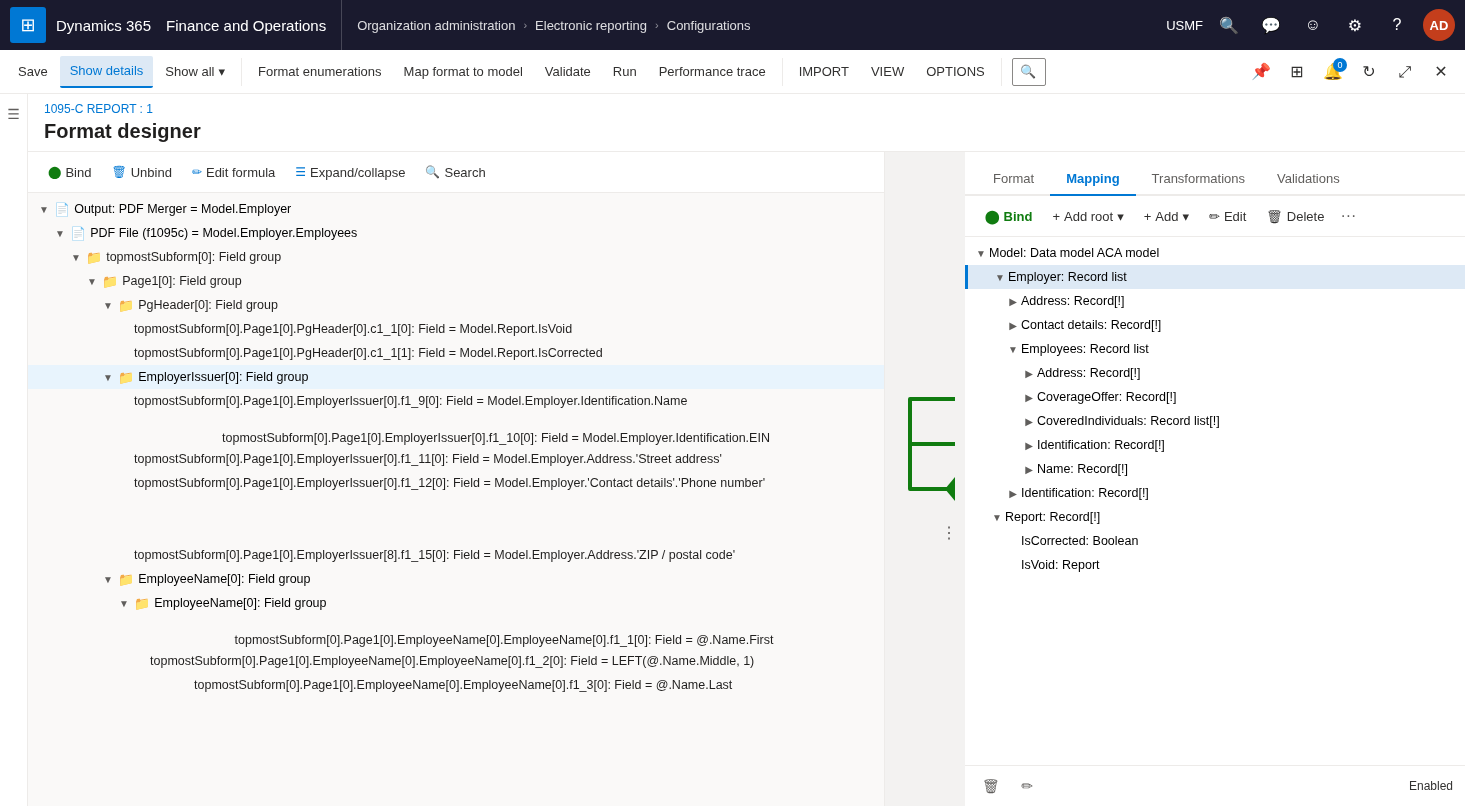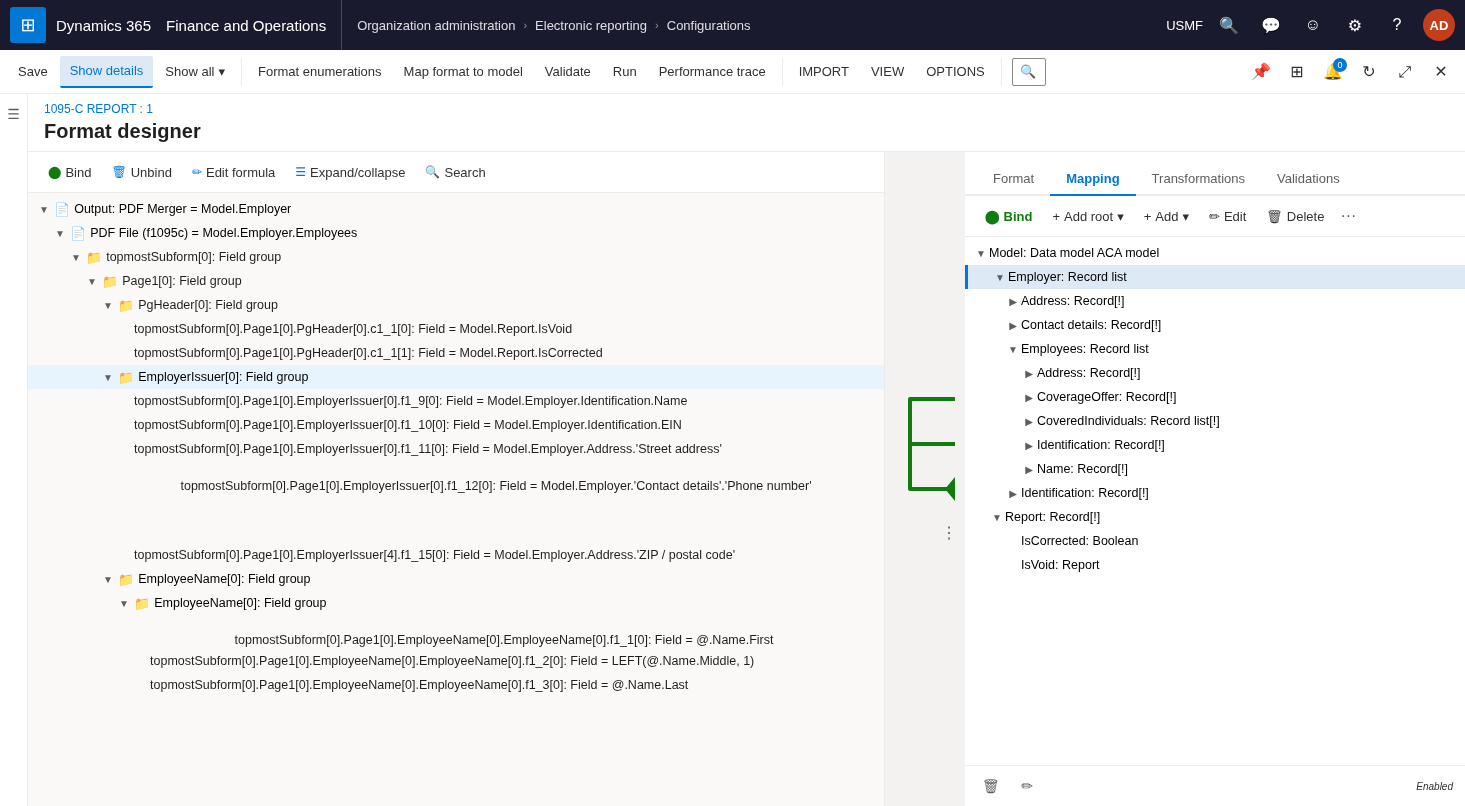--- a/index.html
+++ b/index.html
@@ -283,21 +283,21 @@
     .footer-icons {
       display: flex; gap: 8px;
     }
     .footer-icon {
       width: 28px; height: 28px;
       display: flex; align-items: center; justify-content: center;
       color: #605e5c; font-size: 14px; cursor: pointer;
       border-radius: 2px;
     }
     .footer-status {
-      font-size: 10px; color: #323130; font-style: italic;
+      font-size: 12px; color: #323130;
     }
 
     
     .arrow-canvas {
       width: 80px;
       background: #f3f2f1;
       display: flex;
       align-items: center;
       justify-content: center;
       position: relative;
@@ -457,41 +457,41 @@
           <div class="tree-item highlighted" style="padding-left:72px;">
             <span class="tree-arrow">▼</span>
             <span class="tree-icon">📁</span>
             <span class="tree-label green">EmployerIssuer[0]: Field group</span>
           </div>
 
           <div class="tree-item" style="padding-left:88px;">
             <span class="tree-arrow" style="color:transparent;">▶</span>
             <span class="tree-label">topmostSubform[0].Page1[0].EmployerIssuer[0].f1_9[0]: Field = Model.Employer.Identification.Name</span>
           </div>
-          <div class="tree-item" style="padding-left:88px;">
+          <div class="tree-item" style="padding-left:88px;flex-direction:column;">
             <span class="tree-arrow" style="color:transparent;">▶</span>
             <span class="tree-label">topmostSubform[0].Page1[0].EmployerIssuer[0].f1_10[0]: Field = Model.Employer.Identification.EIN</span>
           </div>
           <div class="tree-item" style="padding-left:88px;">
             <span class="tree-arrow" style="color:transparent;">▶</span>
             <span class="tree-label">topmostSubform[0].Page1[0].EmployerIssuer[0].f1_11[0]: Field = Model.Employer.Address.'Street address'</span>
           </div>
-          <div class="tree-item" style="padding-left:88px;flex-direction:column;">
+          <div class="tree-item" style="padding-left:88px;">
             <span class="tree-arrow" style="color:transparent;">▶</span>
             <span class="tree-label">topmostSubform[0].Page1[0].EmployerIssuer[0].f1_12[0]: Field = Model.Employer.'Contact details'.'Phone number'</span>
           </div>
           <div class="tree-item" style="padding-left:88px;">
             <span class="tree-arrow" style="color:transparent;">▶</span>
           </div>
           <div class="tree-item" style="padding-left:88px;">
             <span class="tree-arrow" style="color:transparent;">▶</span>
           </div>
           <div class="tree-item" style="padding-left:88px;">
             <span class="tree-arrow" style="color:transparent;">▶</span>
-            <span class="tree-label">topmostSubform[0].Page1[0].EmployerIssuer[4].f1_15[0]: Field = Model.Employer.Address.'ZIP / postal code'</span>
+            <span class="tree-label">topmostSubform[0].Page1[0].EmployerIssuer[8].f1_15[0]: Field = Model.Employer.Address.'ZIP / postal code'</span>
           </div>
 
           <div class="tree-item" style="padding-left:72px;">
             <span class="tree-arrow">▼</span>
             <span class="tree-icon">📁</span>
             <span class="tree-label green">EmployeeName[0]: Field group</span>
           </div>
 
           <div class="tree-item" style="padding-left:88px;">
             <span class="tree-arrow">▼</span>
@@ -500,21 +500,21 @@
           </div>
 
           <div class="tree-item" style="padding-left:104px;flex-direction:column;">
             <span class="tree-arrow" style="color:transparent;">▶</span>
             <span class="tree-label">topmostSubform[0].Page1[0].EmployeeName[0].EmployeeName[0].f1_1[0]: Field = @.Name.First</span>
           </div>
           <div class="tree-item" style="padding-left:104px;">
             <span class="tree-arrow" style="color:transparent;">▶</span>
             <span class="tree-label">topmostSubform[0].Page1[0].EmployeeName[0].EmployeeName[0].f1_2[0]: Field = LEFT(@.Name.Middle, 1)</span>
           </div>
-          <div class="tree-item" style="padding-left:104px;">
+          <div class="tree-item" style="padding-left:104px;gap:44px;">
             <span class="tree-arrow" style="color:transparent;">▶</span>
             <span class="tree-label">topmostSubform[0].Page1[0].EmployeeName[0].EmployeeName[0].f1_3[0]: Field = @.Name.Last</span>
           </div>
 
         </div>
       </div>
 
       <div class="arrow-canvas">
         <svg width="70" height="220">
 

